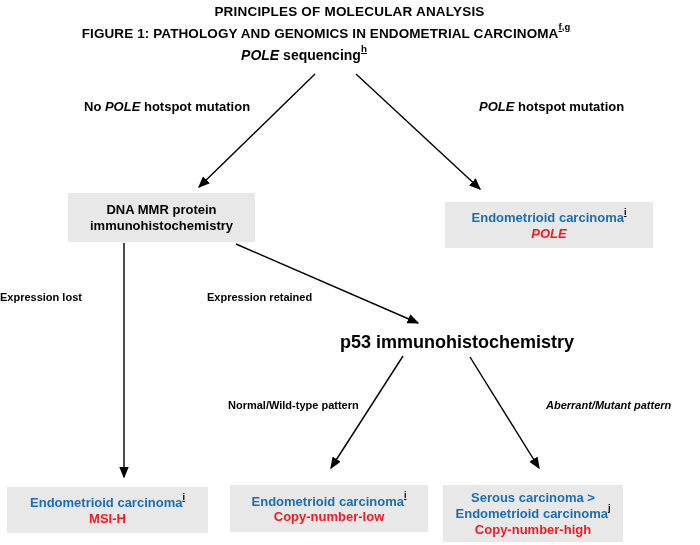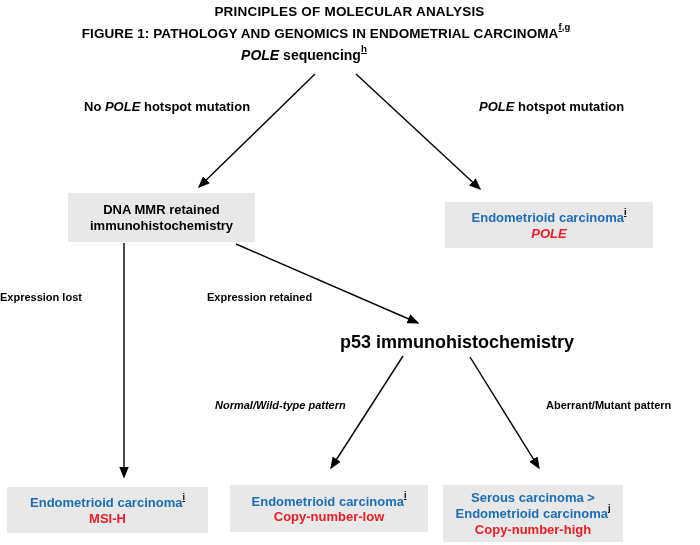--- a/index.html
+++ b/index.html
@@ -62,46 +62,46 @@
 
   <div class="abs lbl-lg" style="left:38px; top:99px;margin-left:46px;">
     <span>No </span><span class="gene">POLE</span><span> hotspot mutation</span>
   </div>
 
   <div class="abs lbl-lg" style="left:471px; top:99px;margin-left:8px;">
     <span class="gene">POLE</span><span> hotspot mutation</span>
   </div>
 
   <div class="abs node" style="left:68px; top:193px; width:187px; height:49px;">
-    <div>DNA MMR retained</div>
+    <div>DNA MMR protein</div>
     <div>immunohistochemistry</div>
   </div>
 
   <div class="abs node" style="left:445px; top:202px; width:208px; height:46px;">
     <div class="blue"><span>Endometrioid carcinoma</span><sup>i</sup></div>
     <div class="red gene">POLE</div>
   </div>
 
   <div class="abs lbl-sm" style="left:0; top:291px;">
     <span>Expression lost</span>
   </div>
 
   <div class="abs lbl-sm" style="left:207px; top:291px;">
     <span>Expression retained</span>
   </div>
 
   <div class="abs lbl-lg" style="left:340px; top:332px; font-size:18px;">
     <span>p53 immunohistochemistry</span>
   </div>
 
-  <div class="abs lbl-sm" style="left:215px; top:399px;font-style:italic;">
+  <div class="abs lbl-sm" style="left:228px; top:399px;">
     <span>Normal/Wild-type pattern</span>
   </div>
 
-  <div class="abs lbl-sm" style="left:546px; top:399px;">
+  <div class="abs lbl-sm" style="left:546px; top:399px;font-style:italic;">
     <span>Aberrant/Mutant pattern</span>
   </div>
 
   <div class="abs node" style="left:7px; top:487px; width:201px; height:46px;">
     <div class="blue"><span>Endometrioid carcinoma</span><sup>i</sup></div>
     <div class="red">MSI-H</div>
   </div>
 
   <div class="abs node" style="left:230px; top:485px; width:198px; height:47px;">
     <div class="blue"><span>Endometrioid carcinoma</span><sup>i</sup></div>

